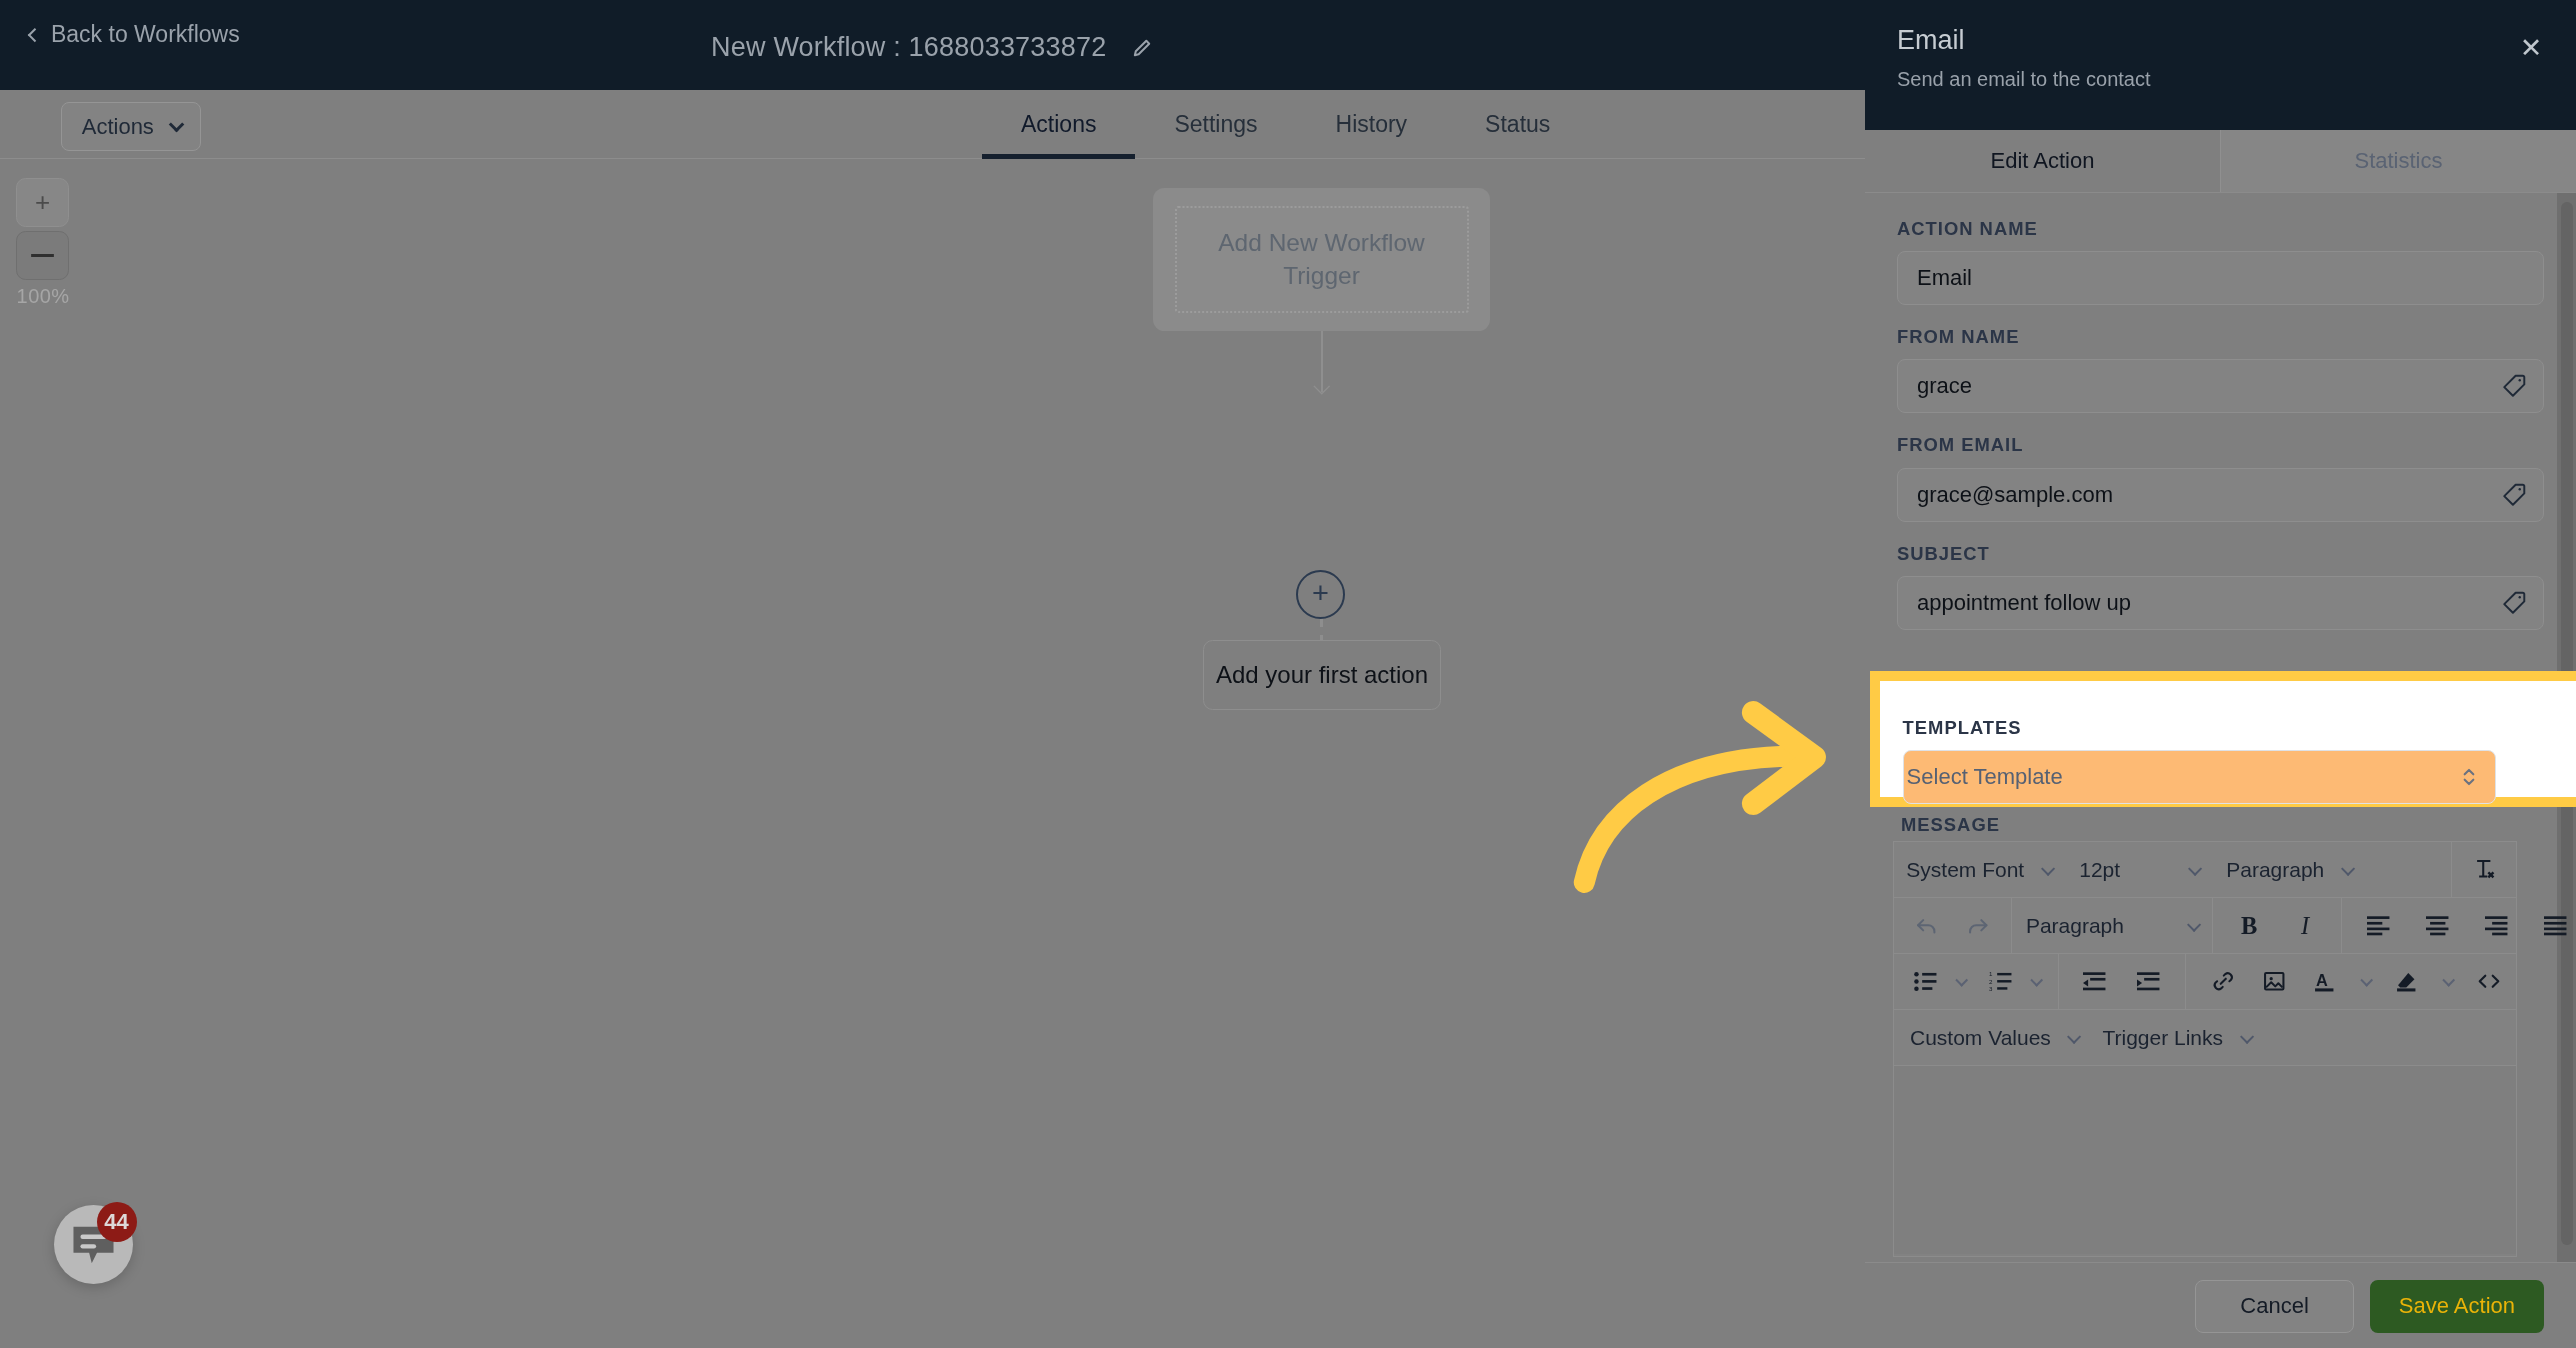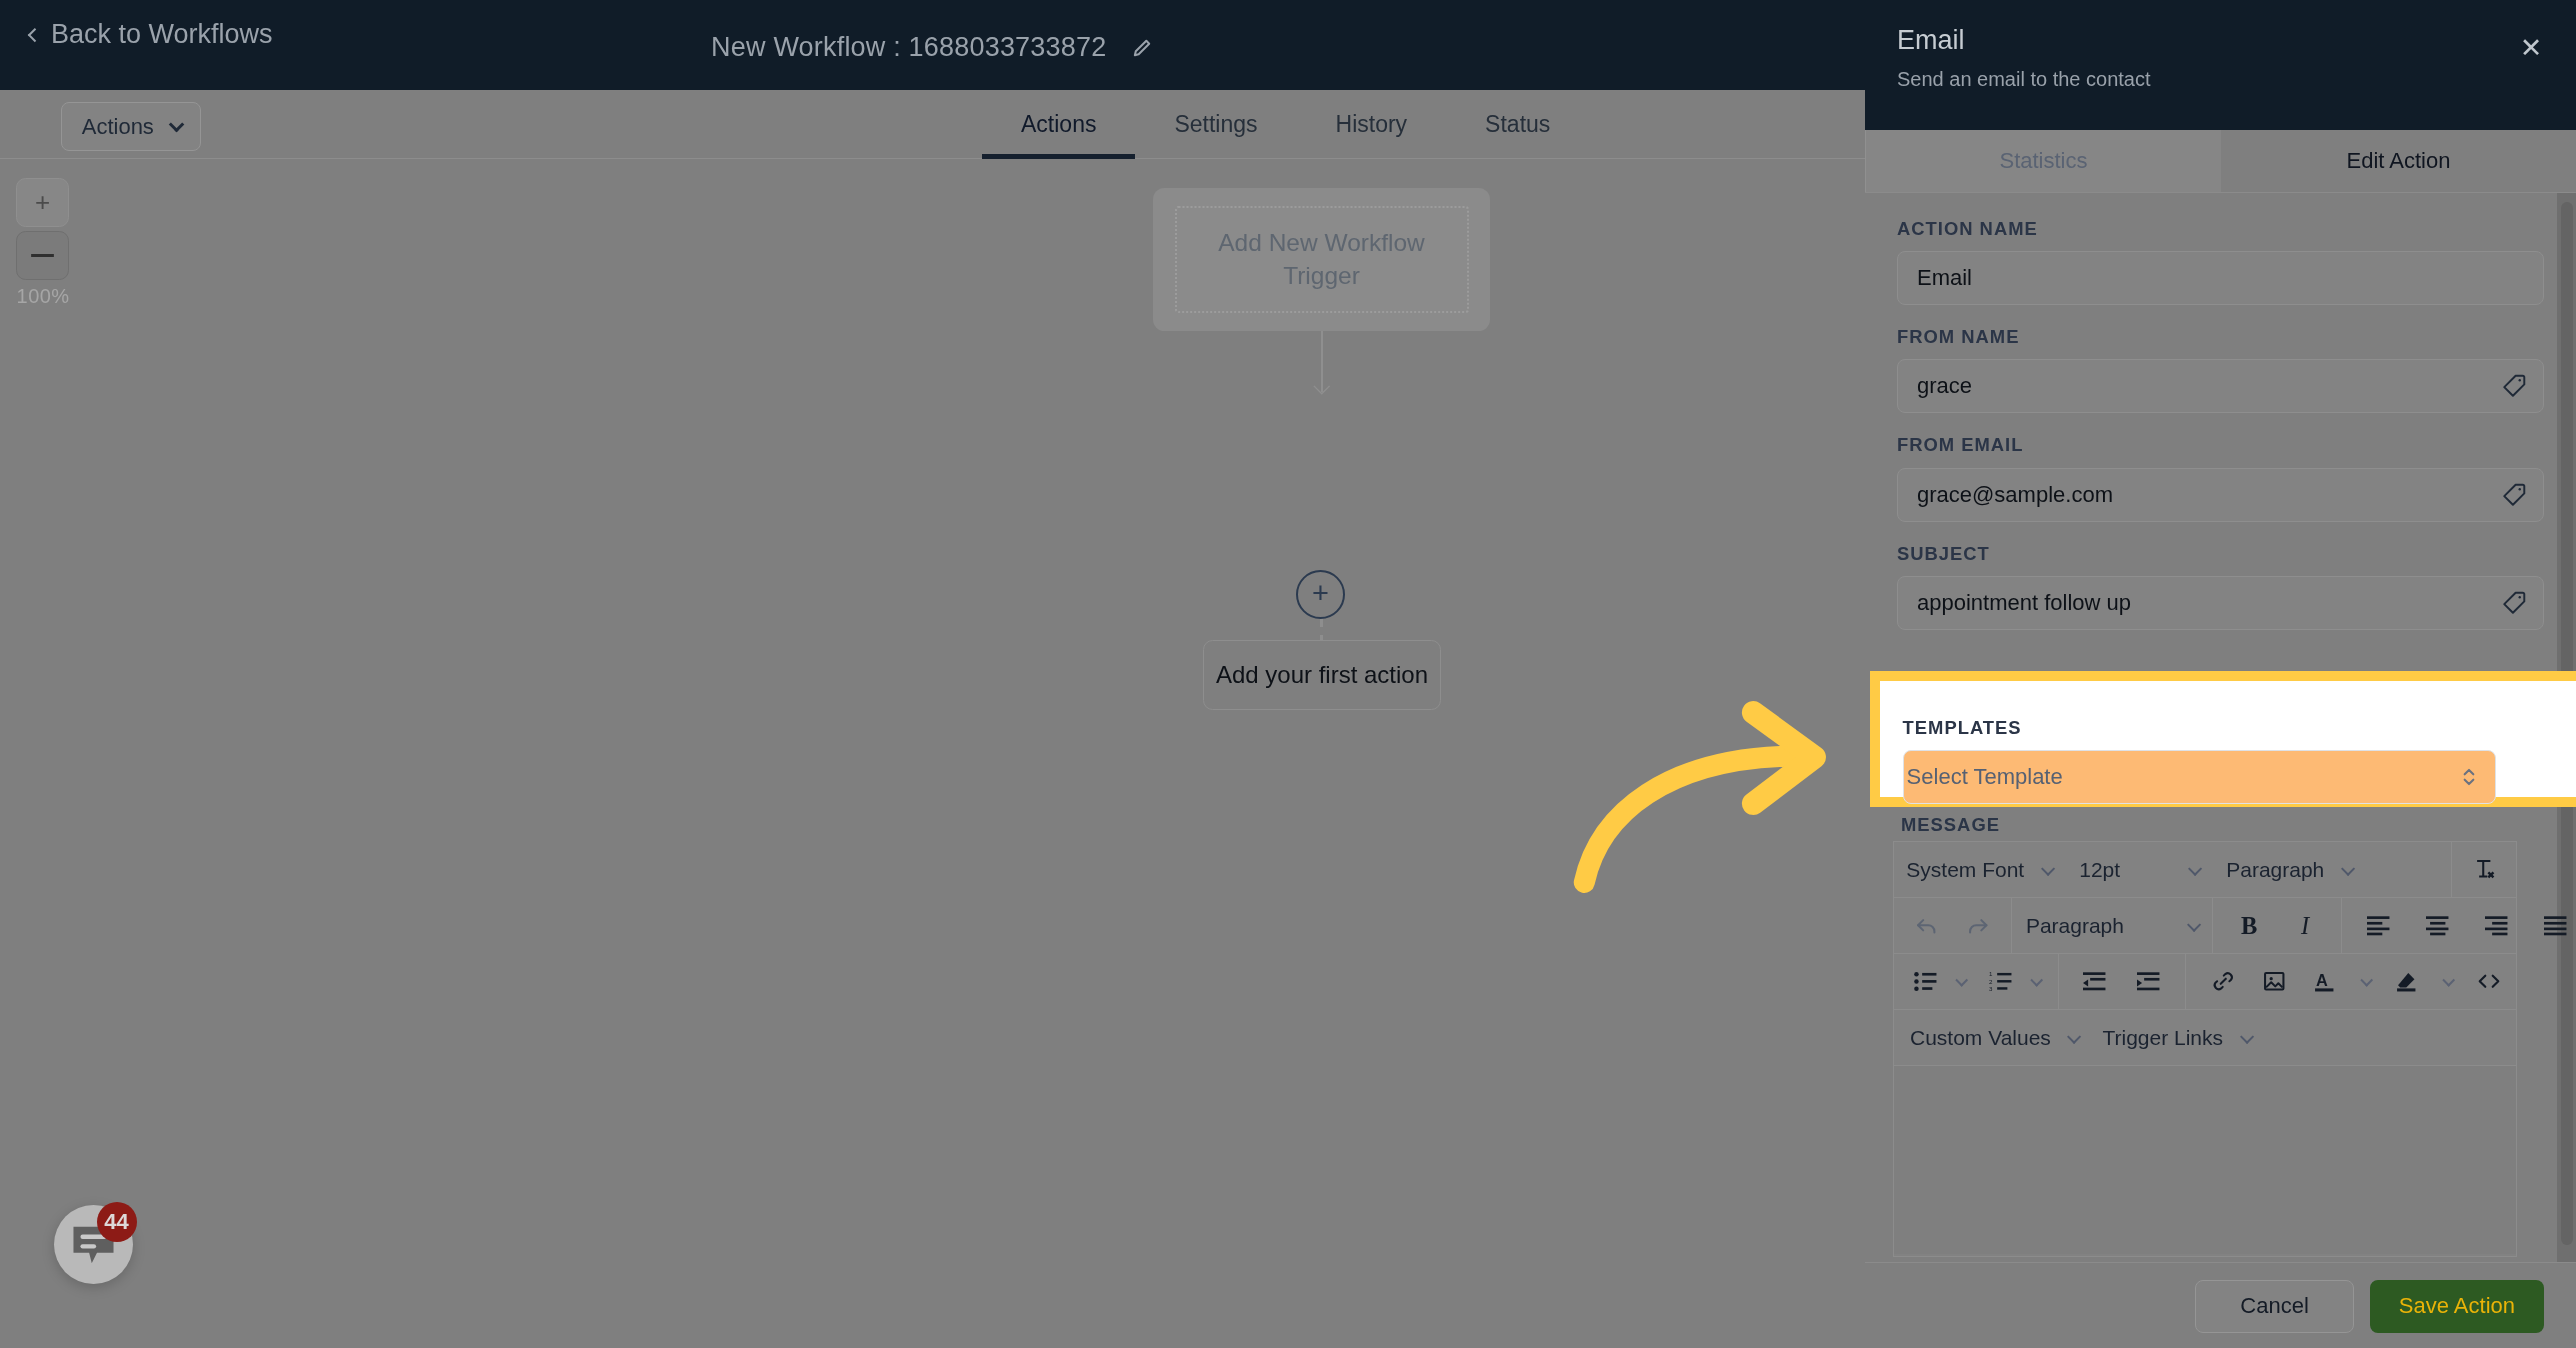--- a/index.html
+++ b/index.html
@@ -15,21 +15,21 @@
 
   
   .topbar {
     position: absolute; left: 0; top: 0; width: 2576px; height: 90px;
     background: #101c28;
     display: flex; align-items: center;
   }
   .back-link {
     position: absolute; left: 30px; top: 0; height: 68px;
     display: flex; align-items: center; gap: 11.4px;
-    color: #9aa2ab; font-size: 27px; cursor: pointer;
+    color: #9aa2ab; font-size: 23px; cursor: pointer;
   }
   .chev-left {
     display: inline-block; width: 9.6px; height: 9.6px;
     border-left: 2.6px solid #9aa2ab; border-bottom: 2.6px solid #9aa2ab;
     transform: rotate(45deg); margin-top: 0.9px;
   }
   .wf-title-wrap {
     position: absolute; left: 0; top: 0; width: 1865px; height: 95px;
     display: flex; align-items: center; justify-content: center; gap: 24.5px;
   }
@@ -397,25 +397,25 @@
 
   <div class="panel">
 
     <div class="panel-head">
       <div class="panel-title">Email</div>
       <div class="panel-sub">Send an email to the contact</div>
       <div class="panel-close">✕</div>
     </div>
 
     <div class="panel-tabs">
+      <div class="ptab active">
+        <span>Edit Action</span>
+      </div>
       <div class="ptab inactive">
         <span>Statistics</span>
-      </div>
-      <div class="ptab active">
-        <span>Edit Action</span>
       </div>
     </div>
 
     <div class="panel-body">
 
       <div class="field-label">ACTION NAME</div>
       <div class="inp">
         <span>Email</span>
       </div>
 

